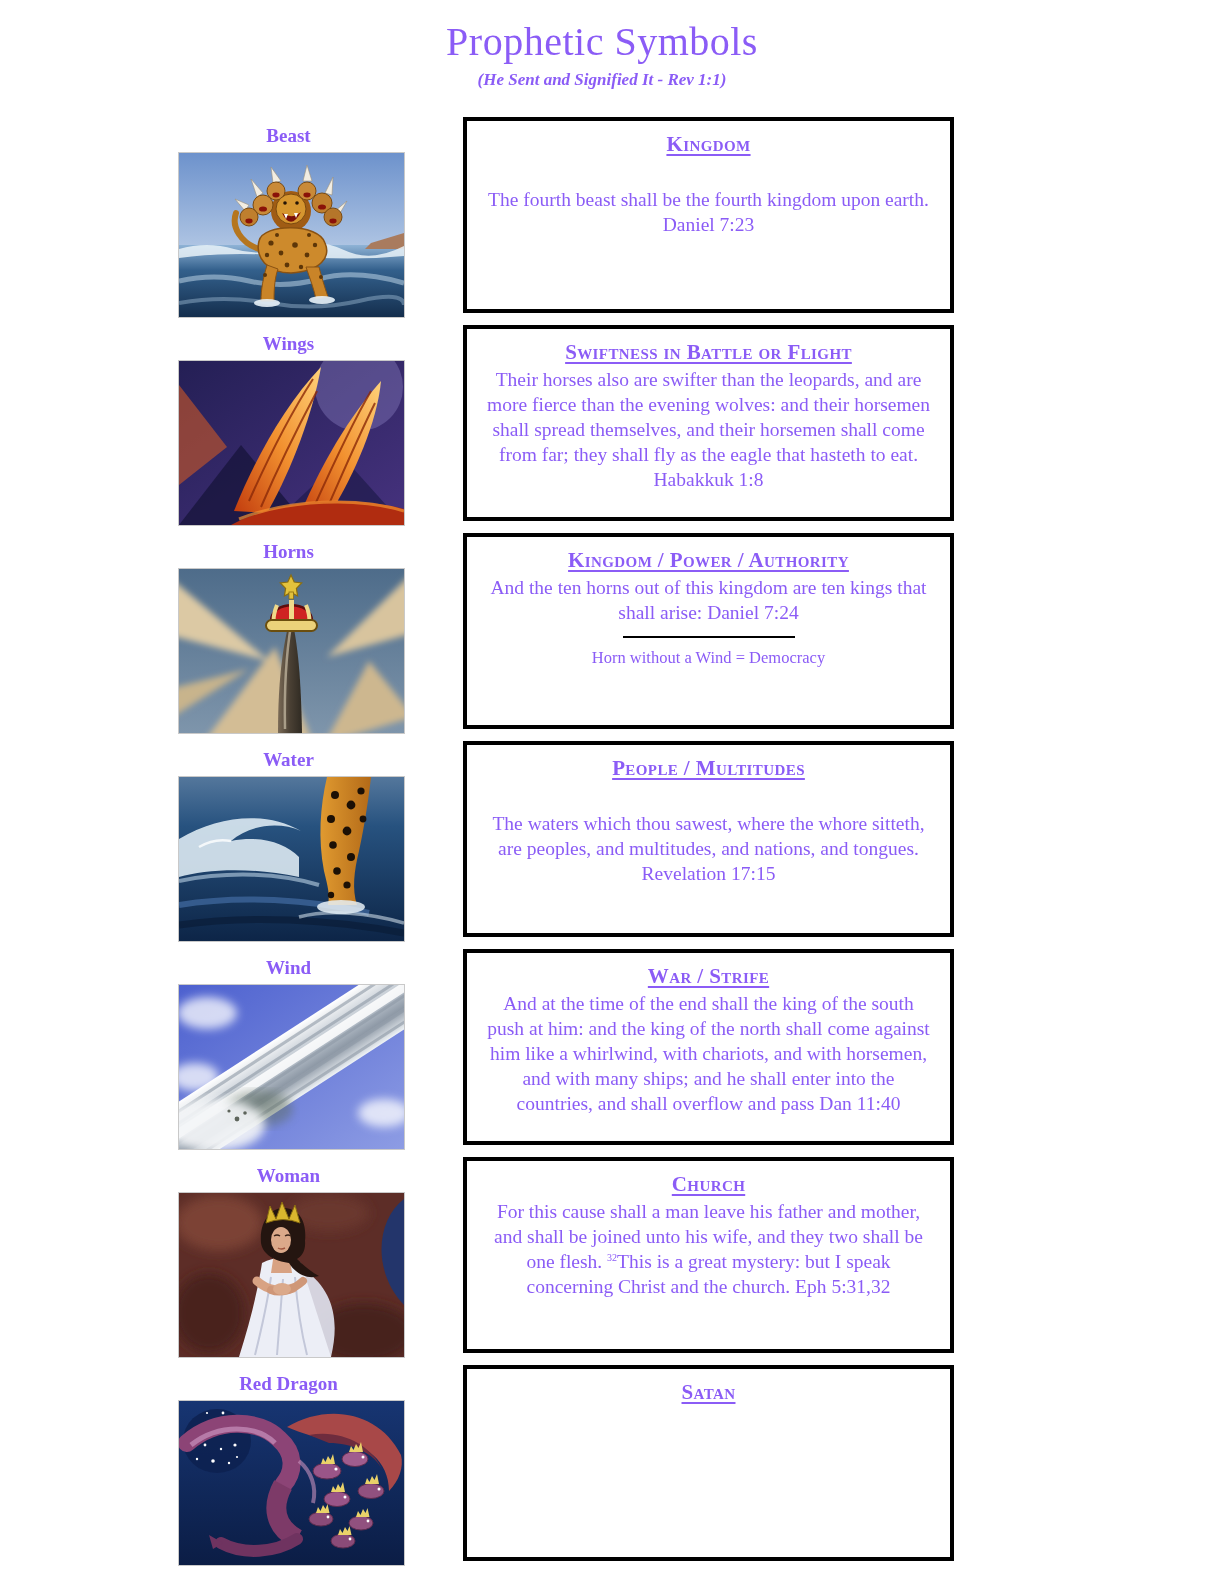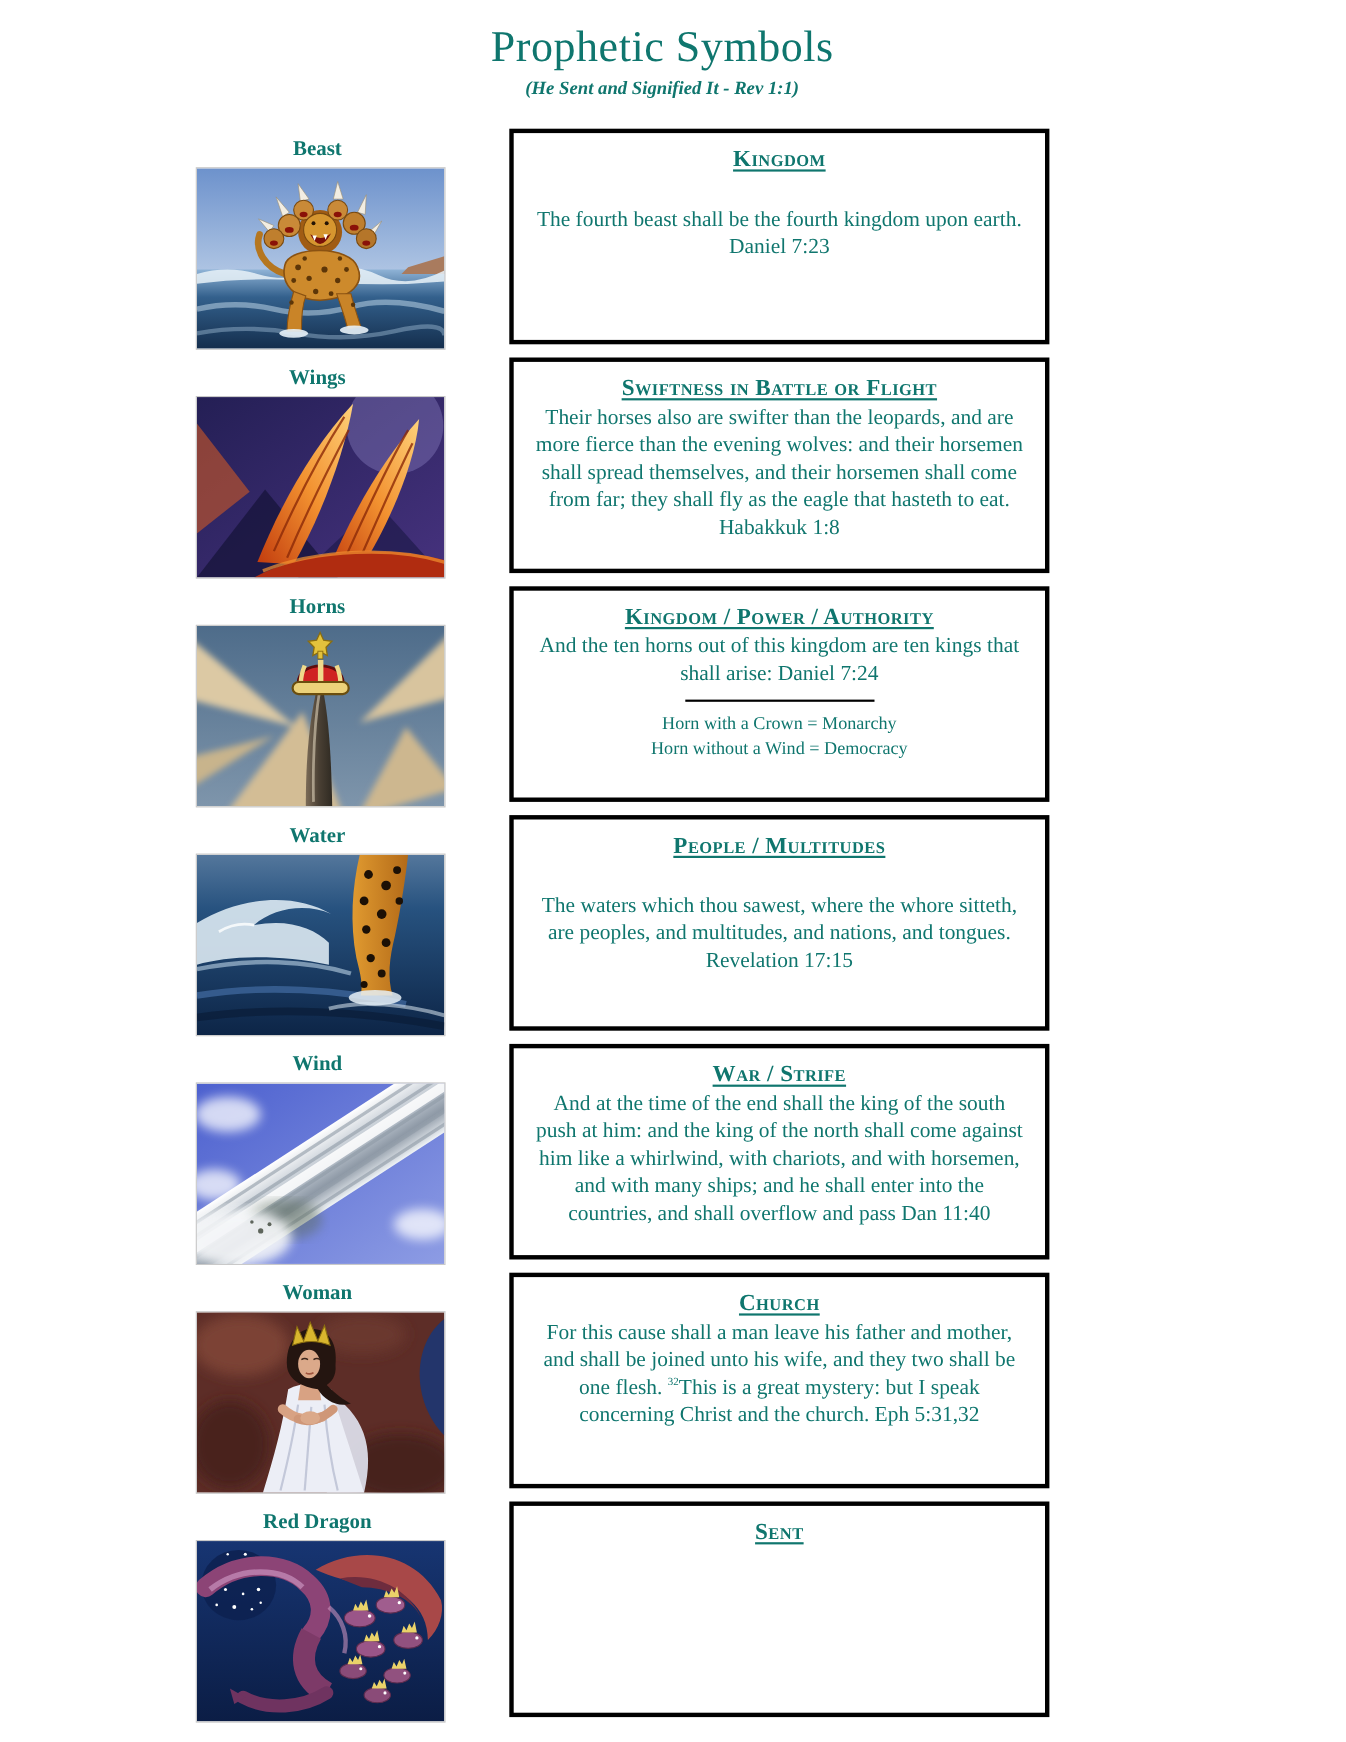--- a/index.html
+++ b/index.html
@@ -1,21 +1,21 @@
 <!DOCTYPE html>
 <html><head>
 <meta charset="utf-8">
 <style>
   html,body { margin:0; padding:0; background:#ffffff; }
   .page {
     position:relative;
     width:1224px; height:1584px;
     background:#ffffff;
     font-family:"Liberation Serif","DejaVu Serif",serif;
-    color:#0f766e;
+    color:#8b5cf6;
     overflow:hidden;
   }
   
   .header { padding-top:20px; padding-left:178px; width:848px; text-align:center; margin-bottom:26px; }
   .title { font-size:40px; line-height:44px; font-weight:normal; margin:0; letter-spacing:0.5px; }
   .subtitle { font-size:17px; line-height:22px; font-weight:bold; font-style:italic; margin-top:5px; }
 
   
   .row { display:flex; align-items:flex-start; margin:0 0 7px 178px; }
   .figure { width:221px; margin-right:64px; text-align:center; }
@@ -207,21 +207,20 @@
           <path d="M98,36 C96,41 94.5,47 94.5,52" stroke="#f0d98a" stroke-width="4" fill="none"></path>
           <path d="M127,36 C129,41 130.5,47 130.5,52" stroke="#f0d98a" stroke-width="4" fill="none"></path>
           <rect x="87" y="51" width="51" height="11" rx="5.5" fill="#ecd27a" stroke="#6b4e0e" stroke-width="2"></rect>
         </svg>
       </div>
     </div>
     <section class="box">
       <h2>Kingdom / Power / Authority</h2>
       <p class="body"><span>And the ten horns out of this kingdom </span><span class="it">are</span><span> ten kings </span><span class="it">that</span><span> shall arise: Daniel 7:24</span></p>
       <hr class="legend-divider">
-      <p class="legend">Horn with a Crown = Monarchy</p>
       <p class="legend">Horn without a Wind = Democracy</p>
     </section>
   </div>
 
   <div class="row">
     <div class="figure">
       <div class="caption">Water</div>
       <div class="imgbox" title="Stormy dark-blue sea waves with a leopard-spotted beast leg standing in the water">
         <svg viewBox="0 0 225 164">
           <defs>
@@ -433,17 +432,17 @@
                 <ellipse rx="12" ry="7" fill="#8a4b78" stroke="#5e2c4e"></ellipse>
                 <circle cx="7" cy="-2" r="1.4" fill="#fff"></circle>
                 <path d="M-5,-6 l2,-6 2.5,4 2.5,-6 2.5,4 2,-5 2,9 Z" fill="#ead269"></path>
               </g>
           </g>
           <path d="M120,60 C132,70 138,86 134,102" stroke="#c891bd" stroke-width="4" fill="none" opacity="0.6"></path>
         </svg>
       </div>
     </div>
     <section class="box roomy">
-      <h2>Sent</h2>
+      <h2>Satan</h2>
     </section>
   </div>
 
 </div>
 
 </body></html>

